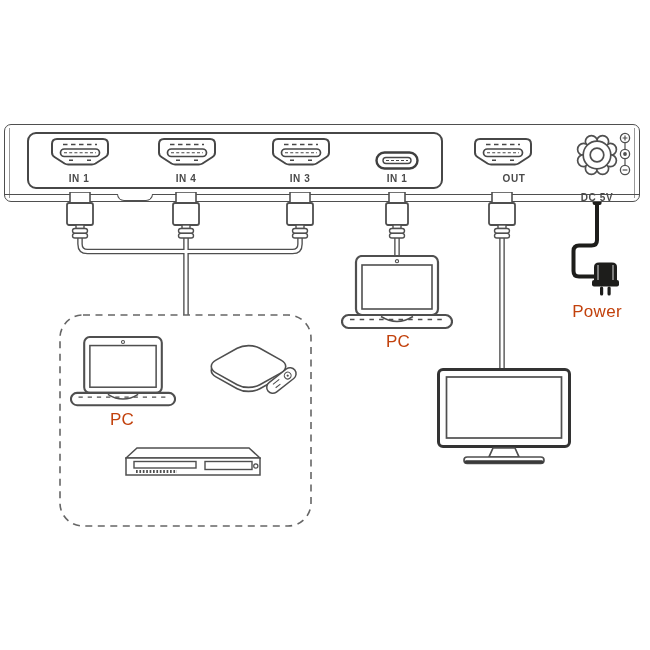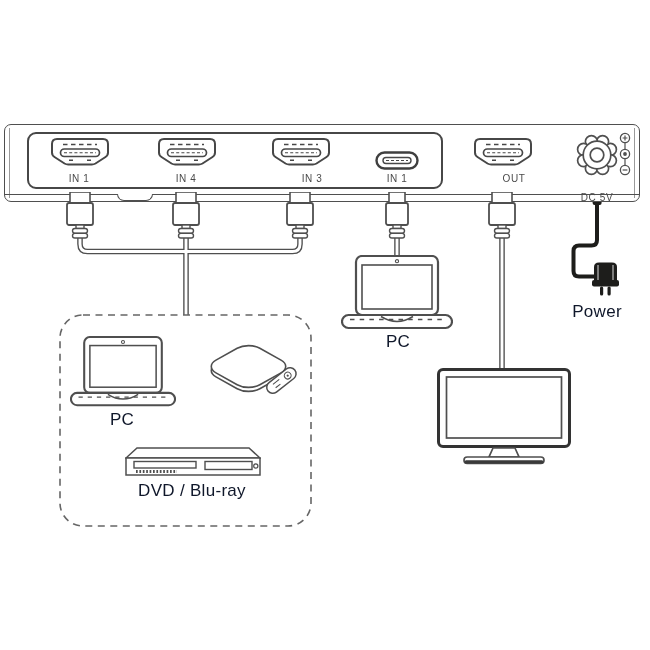--- a/index.html
+++ b/index.html
@@ -20,24 +20,24 @@
     position:absolute; left:112px; top:69px; width:34px; height:6px;
     background:#fff; border:1px solid #4f4f4f; border-top:none;
     border-radius:0 0 7px 7px;
   }
   .panel {
     position:absolute; left:22px; top:7px; width:412px; height:53px;
     border:2px solid #474747; border-radius:9px; background:#fff;
   }
   .port-lbl {
     position:absolute; width:60px; top:173px; text-align:center;
-    font-size:10px; letter-spacing:.6px; color:#4a4a4a;
+    font-size:10px; letter-spacing:.6px; color:#4a4a4a;font-weight:bold;
   }
   .lbl {
-    position:absolute; text-align:center; font-size:17px; color:#0f172a; letter-spacing:.3px;
+    position:absolute; text-align:center; font-size:17px; color:#c2410c; letter-spacing:.3px;
   }
   svg { display:block; }
 </style>
 </head>
 <body>
 
 <div id="stage">
 
   <svg width="0" height="0" style="position:absolute" aria-hidden="true">
     <defs>
@@ -139,21 +139,21 @@
     <circle cx="8" cy="7" r="4.6" fill="#fff" stroke="#4f4f4f" stroke-width="1.3"></circle>
     <path d="M5.6 7 H10.4 M8 4.6 V9.4" stroke="#4f4f4f" stroke-width="1.2"></path>
     <circle cx="8" cy="23" r="4.6" fill="#fff" stroke="#4f4f4f" stroke-width="1.3"></circle>
     <circle cx="8" cy="23" r="1.9" fill="#4f4f4f"></circle>
     <circle cx="8" cy="39" r="4.6" fill="#fff" stroke="#4f4f4f" stroke-width="1.3"></circle>
     <path d="M5.6 39 H10.4" stroke="#4f4f4f" stroke-width="1.2"></path>
   </svg>
 
   <div class="port-lbl" style="left:49px">IN 1</div>
   <div class="port-lbl" style="left:156px">IN 4</div>
-  <div class="port-lbl" style="left:282px">IN 3</div>
+  <div class="port-lbl" style="left:270px">IN 3</div>
   <div class="port-lbl" style="left:367px">IN 1</div>
   <div class="port-lbl" style="left:484px">OUT</div>
   <div class="port-lbl" style="left:567px;top:192px">DC 5V</div>
 
   <svg class="abs" style="left:65px;top:192px" width="30" height="47" viewBox="0 0 30 47">
       <use href="#hdmiplug"></use>
     </svg>
   <svg class="abs" style="left:171px;top:192px" width="30" height="47" viewBox="0 0 30 47">
       <use href="#hdmiplug"></use>
     </svg>
@@ -188,21 +188,20 @@
   </svg>
 
   <svg class="abs" style="left:125px;top:447px" width="136" height="30" viewBox="0 0 136 30">
     <polygon points="12,1 124,1 135,11 1,11" fill="#fff" stroke="#4f4f4f" stroke-width="1.5"></polygon>
     <rect x="1" y="11" width="134" height="17" fill="#fff" stroke="#4f4f4f" stroke-width="1.5"></rect>
     <rect x="9" y="14.5" width="62" height="6.5" fill="#fff" stroke="#4f4f4f" stroke-width="1.4"></rect>
     <path d="M11 24.4 H52" stroke="#4f4f4f" stroke-width="3" stroke-dasharray="1.7 1.7" fill="none"></path>
     <rect x="80" y="14.5" width="47" height="8" fill="#fff" stroke="#4f4f4f" stroke-width="1.4"></rect>
     <circle cx="130.8" cy="19" r="2.1" fill="none" stroke="#4f4f4f" stroke-width="1.2"></circle>
   </svg>
-  <div class="lbl" style="left:117px;top:481px;width:150px">DVD / Blu-ray</div>
 
   <svg class="abs" style="left:341px;top:255px" width="112" height="78" viewBox="0 0 112 78">
       <use href="#laptop"></use>
     </svg>
   <div class="lbl" style="left:358px;top:332px;width:80px">PC</div>
 
   <svg class="abs" style="left:437px;top:368px" width="134" height="97" viewBox="0 0 134 97">
     <rect x="1.5" y="1.5" width="131" height="77" rx="4.5" fill="#fff" stroke="#333333" stroke-width="3"></rect>
     <rect x="9.5" y="9" width="115" height="61" fill="#fff" stroke="#4f4f4f" stroke-width="1.7"></rect>
     <polygon points="56,80 78,80 82,89 52,89" fill="#fff" stroke="#4f4f4f" stroke-width="1.7"></polygon>

